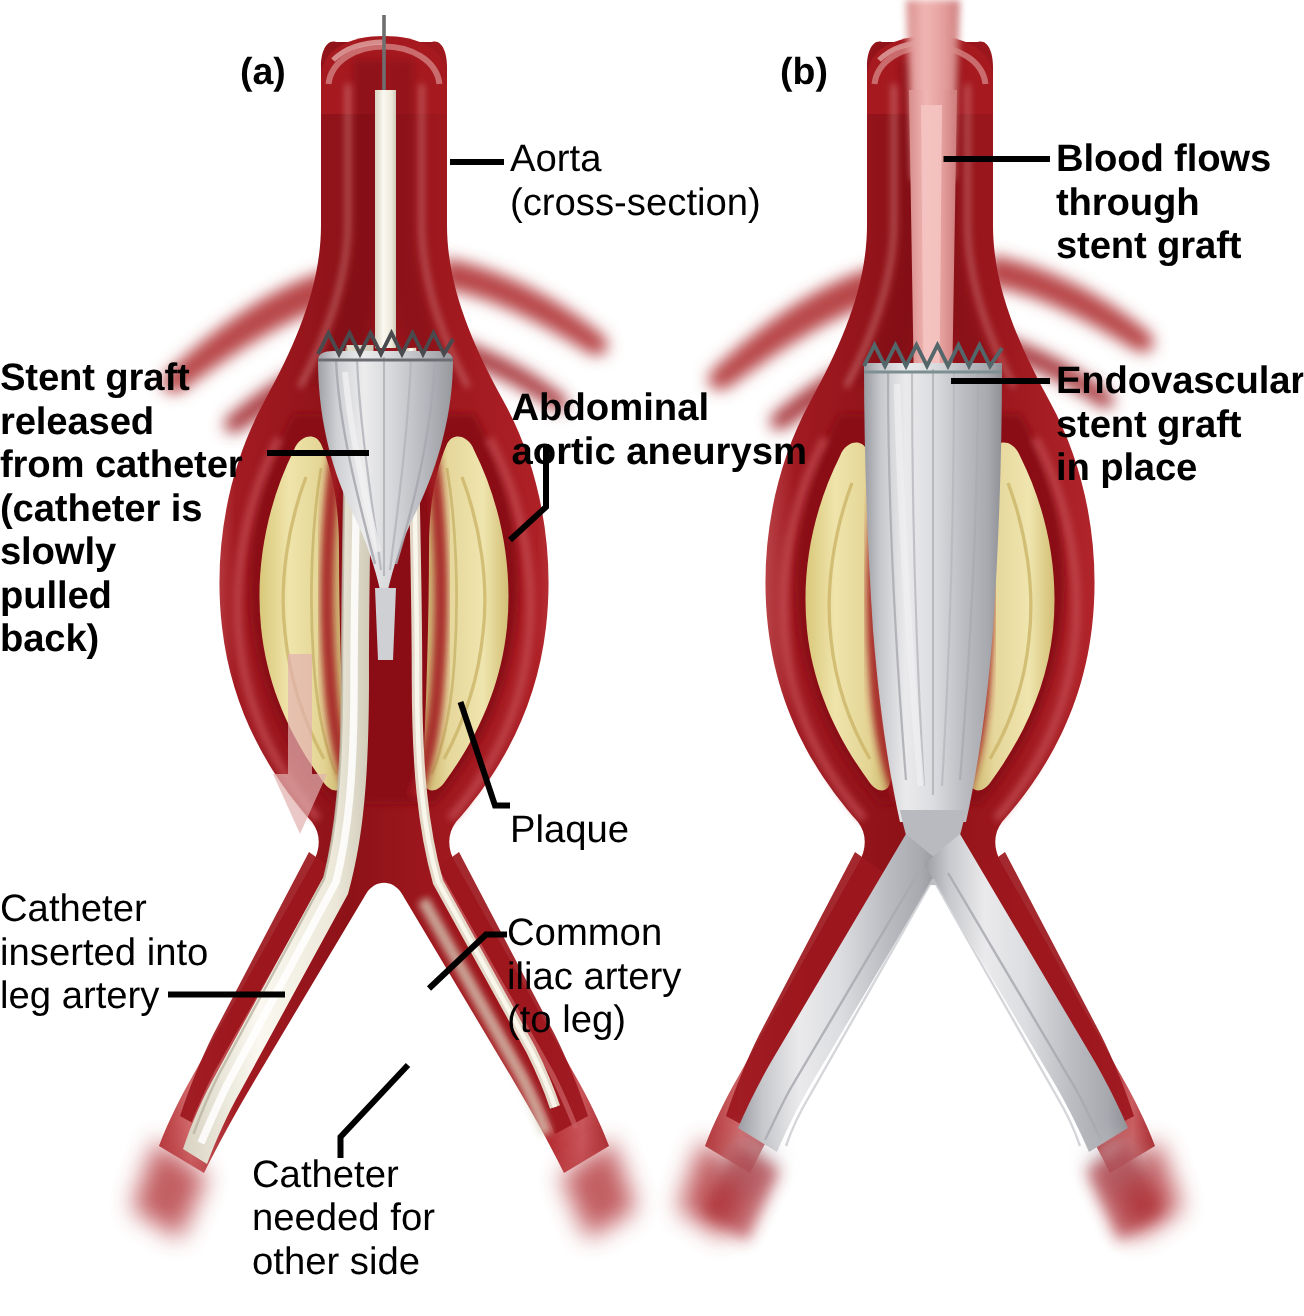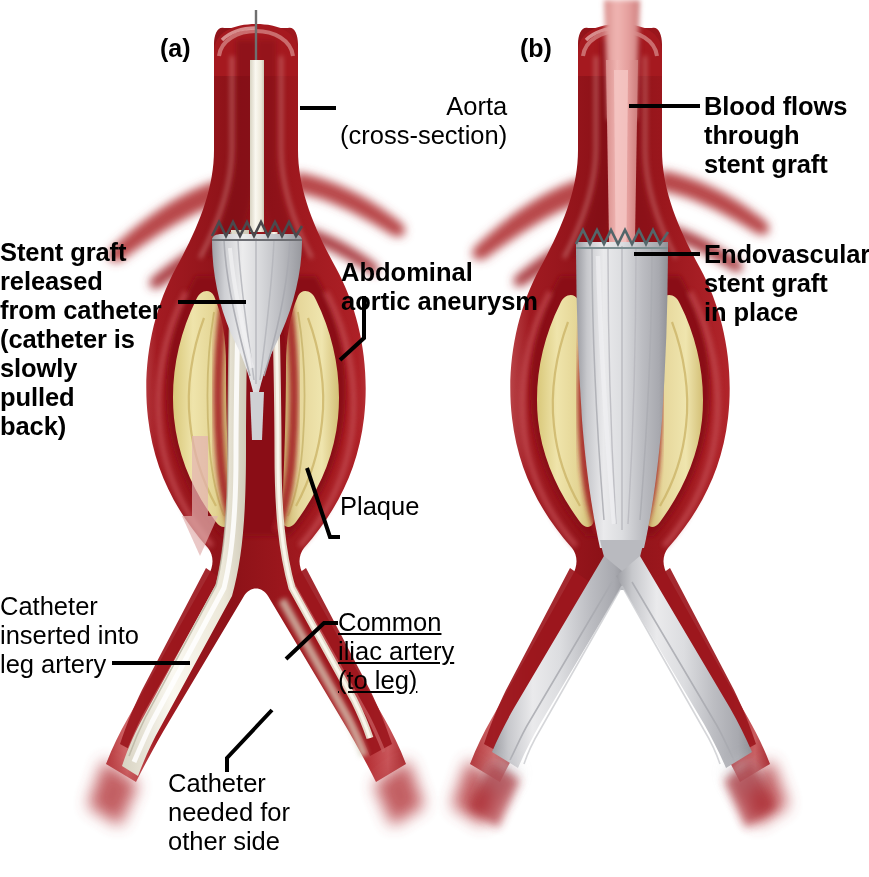--- a/index.html
+++ b/index.html
@@ -398,41 +398,41 @@
 
       <line x1="629" y1="106" x2="700" y2="106"></line>
 
       <line x1="634" y1="254" x2="700" y2="254"></line>
     </g>
   </svg>
 
   <div class="panel-tag" style="left:160px; top:34px;">(a)</div>
   <div class="panel-tag" style="left:520px; top:34px;">(b)</div>
 
-  <div class="lbl plain" style="left:340px; top:92px;text-align:right;">Aorta
+  <div class="lbl plain" style="left:340px; top:92px;">Aorta
 (cross-section)</div>
 
   <div class="lbl bold" style="left:0px; top:238px; width:186px;">Stent graft
 released
 from catheter
 (catheter is
 slowly
 pulled
 back)</div>
 
   <div class="lbl plain" style="left:341px; top:258px; width:216px;font-weight:bold;">Abdominal
 aortic aneurysm</div>
 
-  <div class="lbl plain" style="left:340px; top:492px;">Plaque</div>
+  <div class="lbl plain" style="left:340px; top:539px;">Plaque</div>
 
   <div class="lbl plain" style="left:0px; top:592px; width:170px;">Catheter
 inserted into
 leg artery</div>
 
-  <div class="lbl plain" style="left:338px; top:608px; width:180px;text-decoration:underline;">Common
+  <div class="lbl plain" style="left:338px; top:608px; width:180px;">Common
 iliac artery
 (to leg)</div>
 
   <div class="lbl plain" style="left:168px; top:769px; width:180px;">Catheter
 needed for
 other side</div>
 
   <div class="lbl bold" style="left:704px; top:92px; width:170px;">Blood flows
 through
 stent graft</div>

